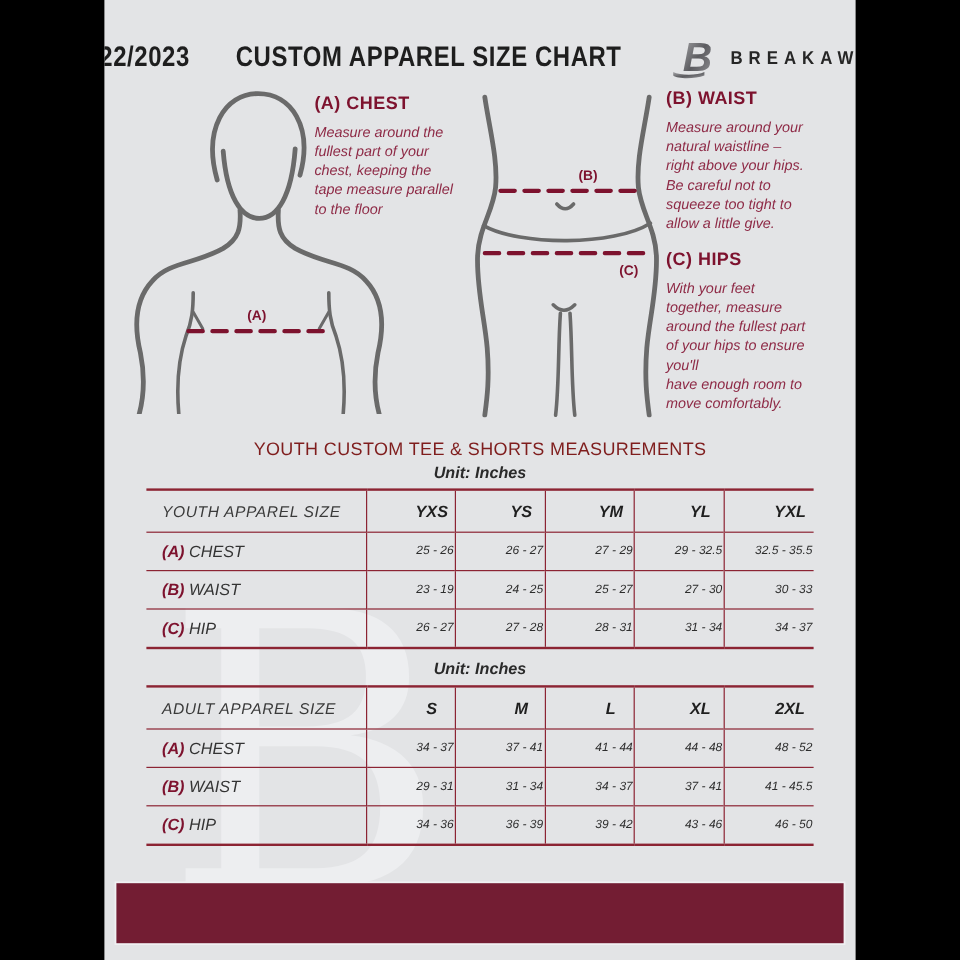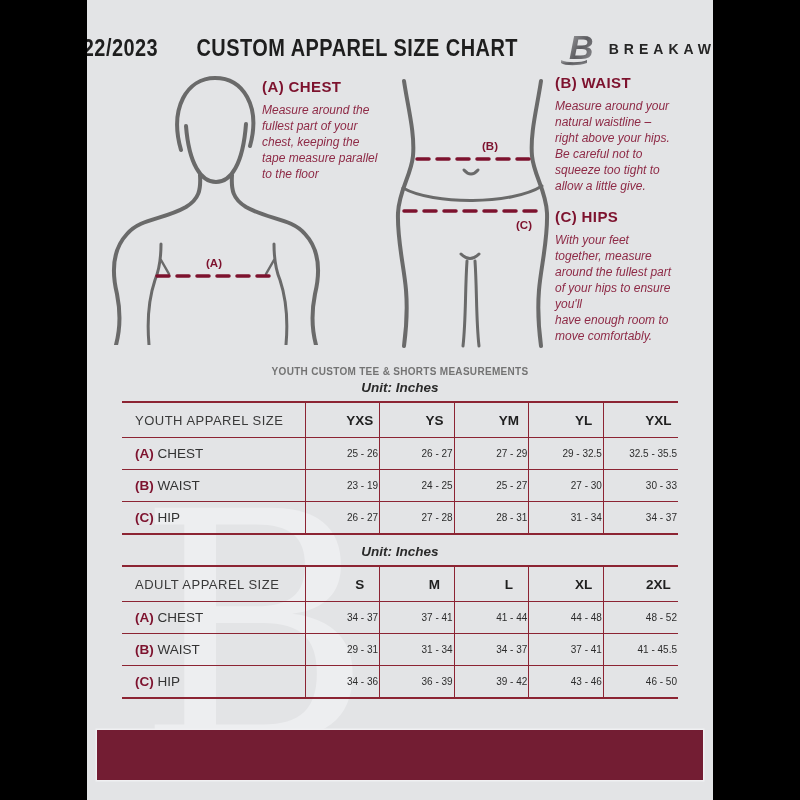--- a/index.html
+++ b/index.html
@@ -24,23 +24,23 @@
   .fig-lower{position:absolute;left:308px;top:6px;}
   .mtext{position:absolute;}
   .m-heading{font-weight:700;font-size:15px;color:#7d122e;letter-spacing:.4px;margin:0 0 7px 0;}
   .m-desc{font-style:italic;font-size:12px;line-height:1.34;color:#8e2a46;white-space:pre-line;margin:0;}
   .text-a{left:175px;top:6px;width:132px;}
   .text-b{left:468px;top:2px;width:136px;}
   .text-c{left:468px;top:136px;width:136px;}
 
   
   .tbl-section{text-align:center;}
-  .tbl-title{font-weight:700;font-size:10px;color:#737373;letter-spacing:.3px;}
+  .tbl-title{font-weight:400;font-size:15px;color:#7f1d1d;letter-spacing:.3px;}
   .tbl-unit{font-style:italic;font-weight:600;font-size:13.5px;color:#2a2a2a;margin-top:3px;}
-  table{border-collapse:collapse;margin:6px auto 0 auto;width:556px;table-layout:fixed;}
+  table{border-collapse:collapse;margin:6px auto 0 auto;width:556px;table-layout:fixed;font-style:italic;}
   col.lbl{width:183px;}
   td,th{border-left:1.5px solid #8c2433;border-top:1.5px solid #8c2433;background:transparent;}
   td:first-child,th:first-child{border-left:none;}
   tr:first-child th{border-top:2px solid #8c2433;}
   tr:last-child td{border-bottom:2px solid #8c2433;}
   th{height:32px;font-weight:700;font-size:13.5px;color:#1f1f1f;padding-left:36px;}
   th.size-label{font-weight:400;font-size:13px;color:#3a3a3a;letter-spacing:.5px;text-align:left;padding-left:13px;}
   td{height:29px;font-size:10px;color:#2d2d2d;text-align:right;}
   td.row-label{text-align:left;padding-left:13px;font-size:13.5px;color:#333;}
   td.row-label .pfx{font-weight:700;color:#7d122e;}

